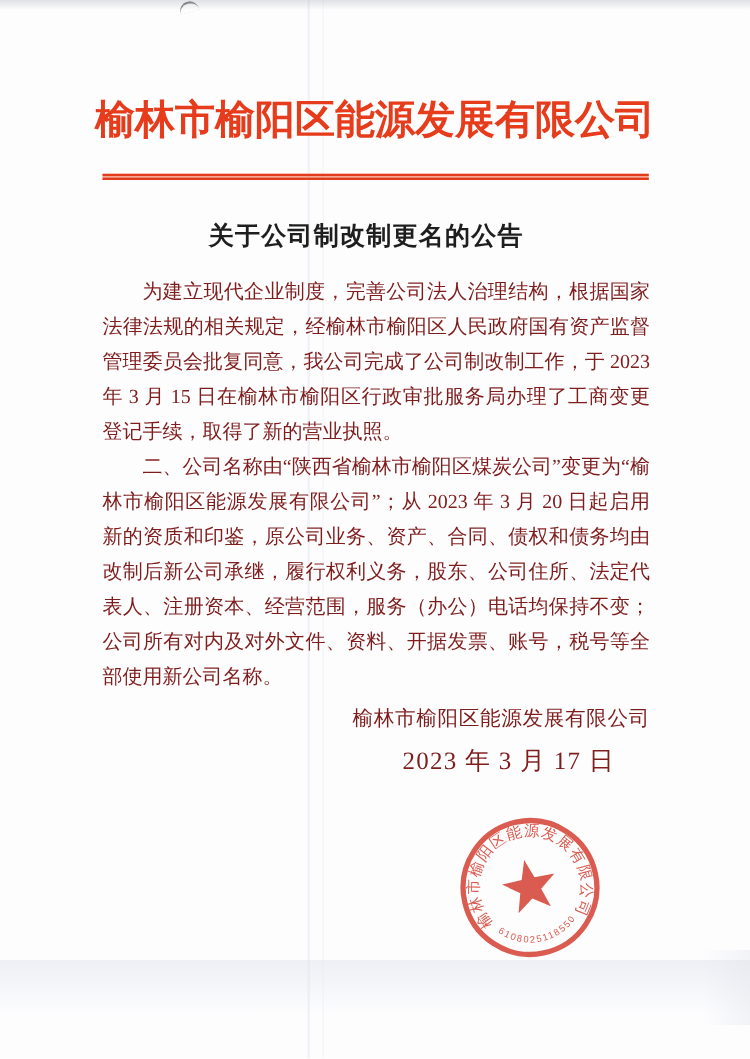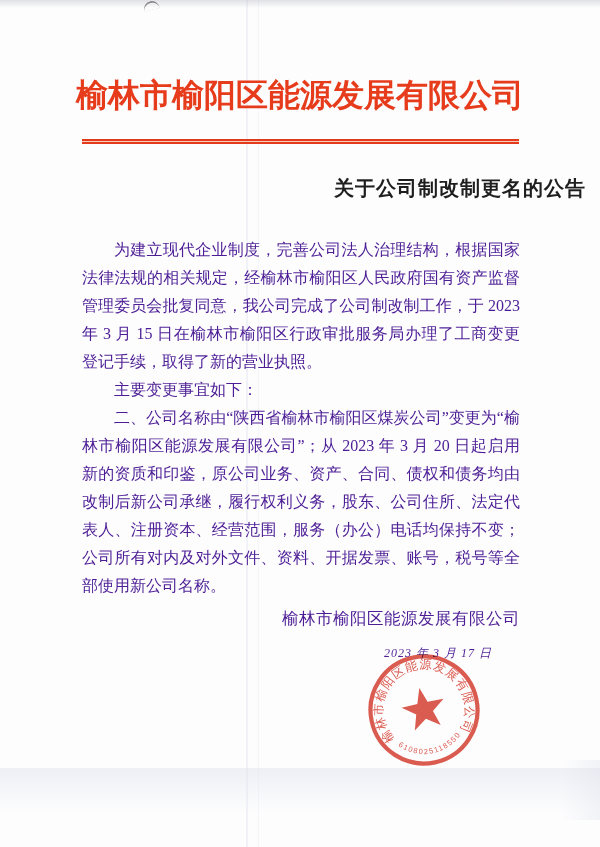--- a/index.html
+++ b/index.html
@@ -45,56 +45,55 @@
     color:#e63c1c;
   }
   .red-divider{
     position:absolute;top:139px;left:82px;width:437px;height:1px;
     border-top:2px solid #e23a1a;
     border-bottom:2px solid #e23a1a;
     background:rgba(240,120,80,0.35);
   }
   .doc-title{
     position:absolute;top:175px;left:0;width:586px;
-    text-align:right;
+    text-align:center;
     font-family:"Liberation Sans", sans-serif;
     font-weight:700;
     font-size:20px;
     letter-spacing:1px;
     color:#1e1e1e;
   }
   
   .doc-body{
-    position:absolute;top:236px;left:82px;width:438px;
+    position:absolute;top:220px;left:82px;width:438px;
     font-size:16px;
     line-height:28px;
-    color:#4c1d95;
+    color:#7f1d1d;
     text-align:justify;
   }
   .doc-body p{
     margin:0;
     text-indent:2em;
   }
   
   .closing{
     margin-top:6px;
     text-align:right;
   }
   .signer-line{
     line-height:26px;
     font-size:16.5px;
     letter-spacing:0.5px;
   }
   .date-line{
     margin-top:8px;
     line-height:26px;
-    font-size:12px;
+    font-size:20px;
     letter-spacing:1px;
     padding-right:28px;
-    font-style:italic;
   }
   
   .seal-wrap{
     position:absolute;top:649px;left:363px;width:122px;height:122px;
     transform:rotate(-12deg);
     mix-blend-mode:multiply;
     opacity:0.88;
   }
   .seal-wrap svg{display:block;}
   .seal-ring-text{
@@ -122,21 +121,20 @@
   <div class="scan-right-haze"></div>
   <div class="pen-mark"></div>
 
   <div class="company-title">榆林市榆阳区能源发展有限公司</div>
   <div class="red-divider"></div>
 
   <div class="doc-title">关于公司制改制更名的公告</div>
 
   <div class="doc-body">
     <p>为建立现代企业制度，完善公司法人治理结构，根据国家法律法规的相关规定，经榆林市榆阳区人民政府国有资产监督管理委员会批复同意，我公司完成了公司制改制工作，于 2023 年 3 月 15 日在榆林市榆阳区行政审批服务局办理了工商变更登记手续，取得了新的营业执照。</p>
-    <p>主要变更事宜如下：</p>
     <p>二、公司名称由“陕西省榆林市榆阳区煤炭公司”变更为“榆林市榆阳区能源发展有限公司”；从 2023 年 3 月 20 日起启用新的资质和印鉴，原公司业务、资产、合同、债权和债务均由改制后新公司承继，履行权利义务，股东、公司住所、法定代表人、注册资本、经营范围，服务（办公）电话均保持不变；公司所有对内及对外文件、资料、开据发票、账号，税号等全部使用新公司名称。</p>
 
     <div class="closing">
       <div class="signer-line">榆林市榆阳区能源发展有限公司</div>
       <div class="date-line">2023 年 3 月 17 日</div>
     </div>
   </div>
 
   <div class="seal-wrap">
     <svg width="122" height="122" viewBox="0 0 130 130">

